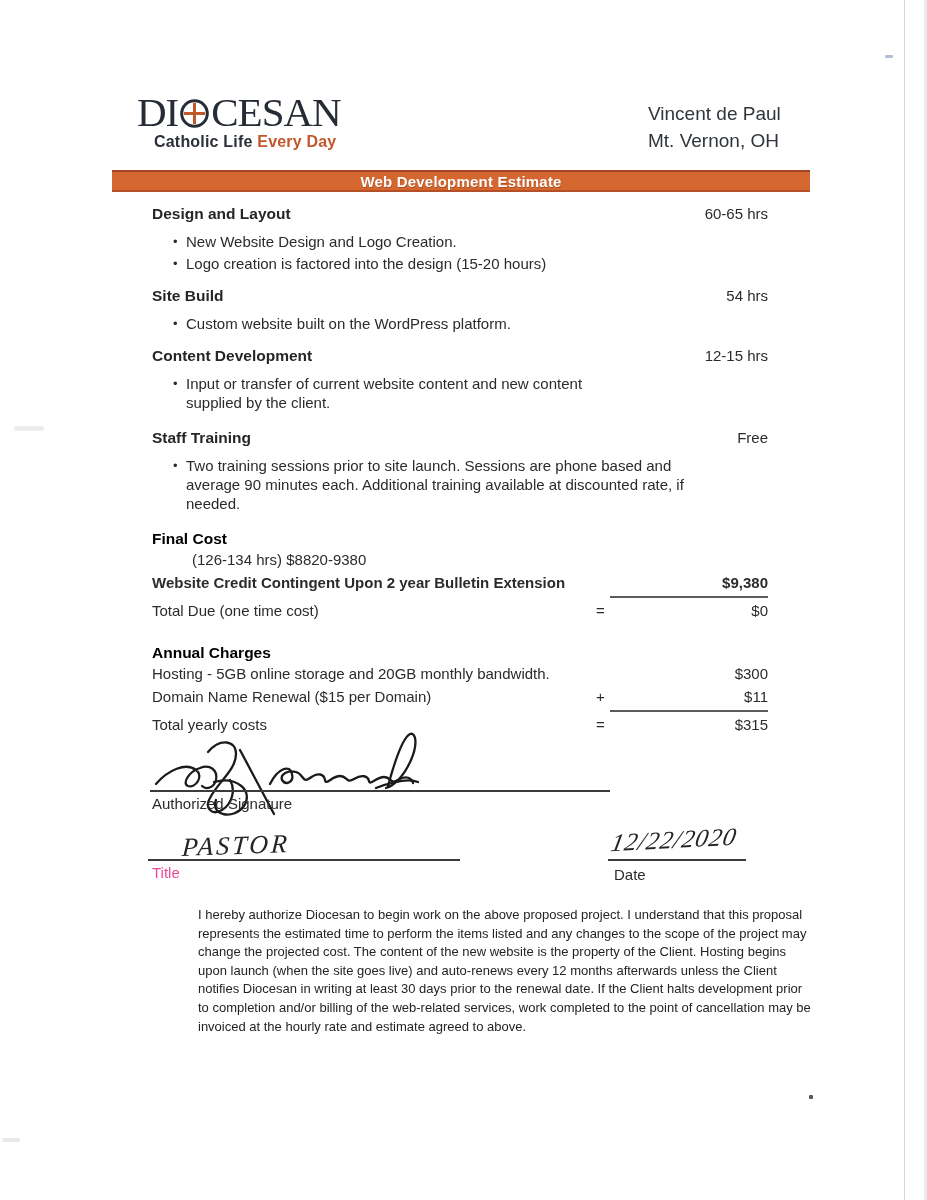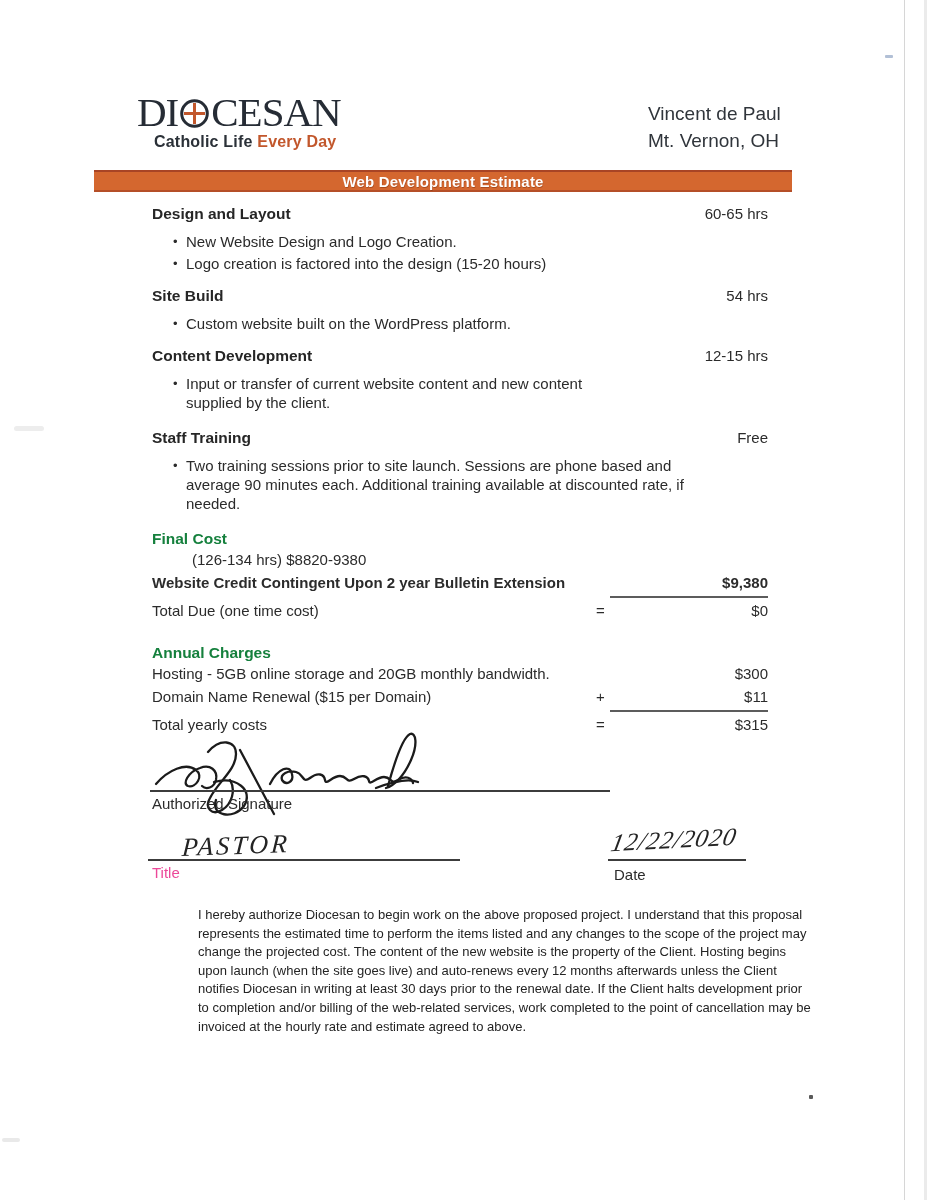--- a/index.html
+++ b/index.html
@@ -27,42 +27,42 @@
     color:#262c35;letter-spacing:-1px;
     display:flex;align-items:center;
   }
   .o-icon{margin:0 1px;position:relative;top:1px;}
   .tagline{margin-top:1px;margin-left:17px;font-size:16px;font-weight:700;letter-spacing:.2px;color:#2b3138;}
   .tagline .accent{color:#c2572c;}
   .client{position:absolute;left:648px;top:100px;font-size:19px;line-height:27px;color:#30353b;}
 
   
   .banner{
-    position:absolute;left:94px;top:170px;width:698px;height:22px;
+    position:absolute;left:112px;top:170px;width:698px;height:22px;
     background:#d4672f;
     box-shadow:inset 0 2px 0 #a84425, inset 0 -2px 0 #b54f28;
     display:flex;align-items:center;justify-content:center;
   }
   .banner-title{color:#ffffff;font-size:15px;font-weight:700;letter-spacing:.2px;text-shadow:.5px .5px 0 rgba(120,45,10,.45);}
 
   
   .content{position:absolute;left:152px;top:199px;width:616px;font-size:15px;}
   .sec-row{display:flex;justify-content:space-between;align-items:baseline;}
   .sec-title{font-size:15.5px;font-weight:700;color:#262626;}
   .sec-hours{font-size:15px;color:#2b2b2b;}
   ul.bullets{list-style:none;margin:9px 0 0 0;padding:0 0 0 21px;}
   ul.bullets li{position:relative;margin-top:3px;line-height:19px;padding-left:13px;color:#2b2b2b;}
   ul.bullets li::before{content:"•";position:absolute;left:0;top:0;font-size:13px;}
   .w445{max-width:448px;}
   .w535{max-width:533px;}
   .section{margin-top:14px;}
   .section.first{margin-top:6px;}
   .gap-lg{margin-top:17px;}
 
-  .cost-head{font-size:15.5px;font-weight:700;margin-top:17px;color:#15803d;}
+  .cost-head{font-size:15.5px;font-weight:700;margin-top:17px;color:#000000;}
   .cost-row{display:flex;align-items:baseline;line-height:23px;}
   .cost-label{flex:1;}
   .cost-op{width:40px;text-align:left;}
   .cost-val{min-width:132px;text-align:right;white-space:nowrap;}
   .bold{font-weight:700;}
   .sum-line{margin-left:auto;width:158px;border-bottom:2px solid #5c5c5c;height:1px;margin-top:1px;margin-bottom:1px;}
   .annual-gap{margin-top:22px;}
 
   
   .sig-svg{position:absolute;left:152px;top:726px;}

